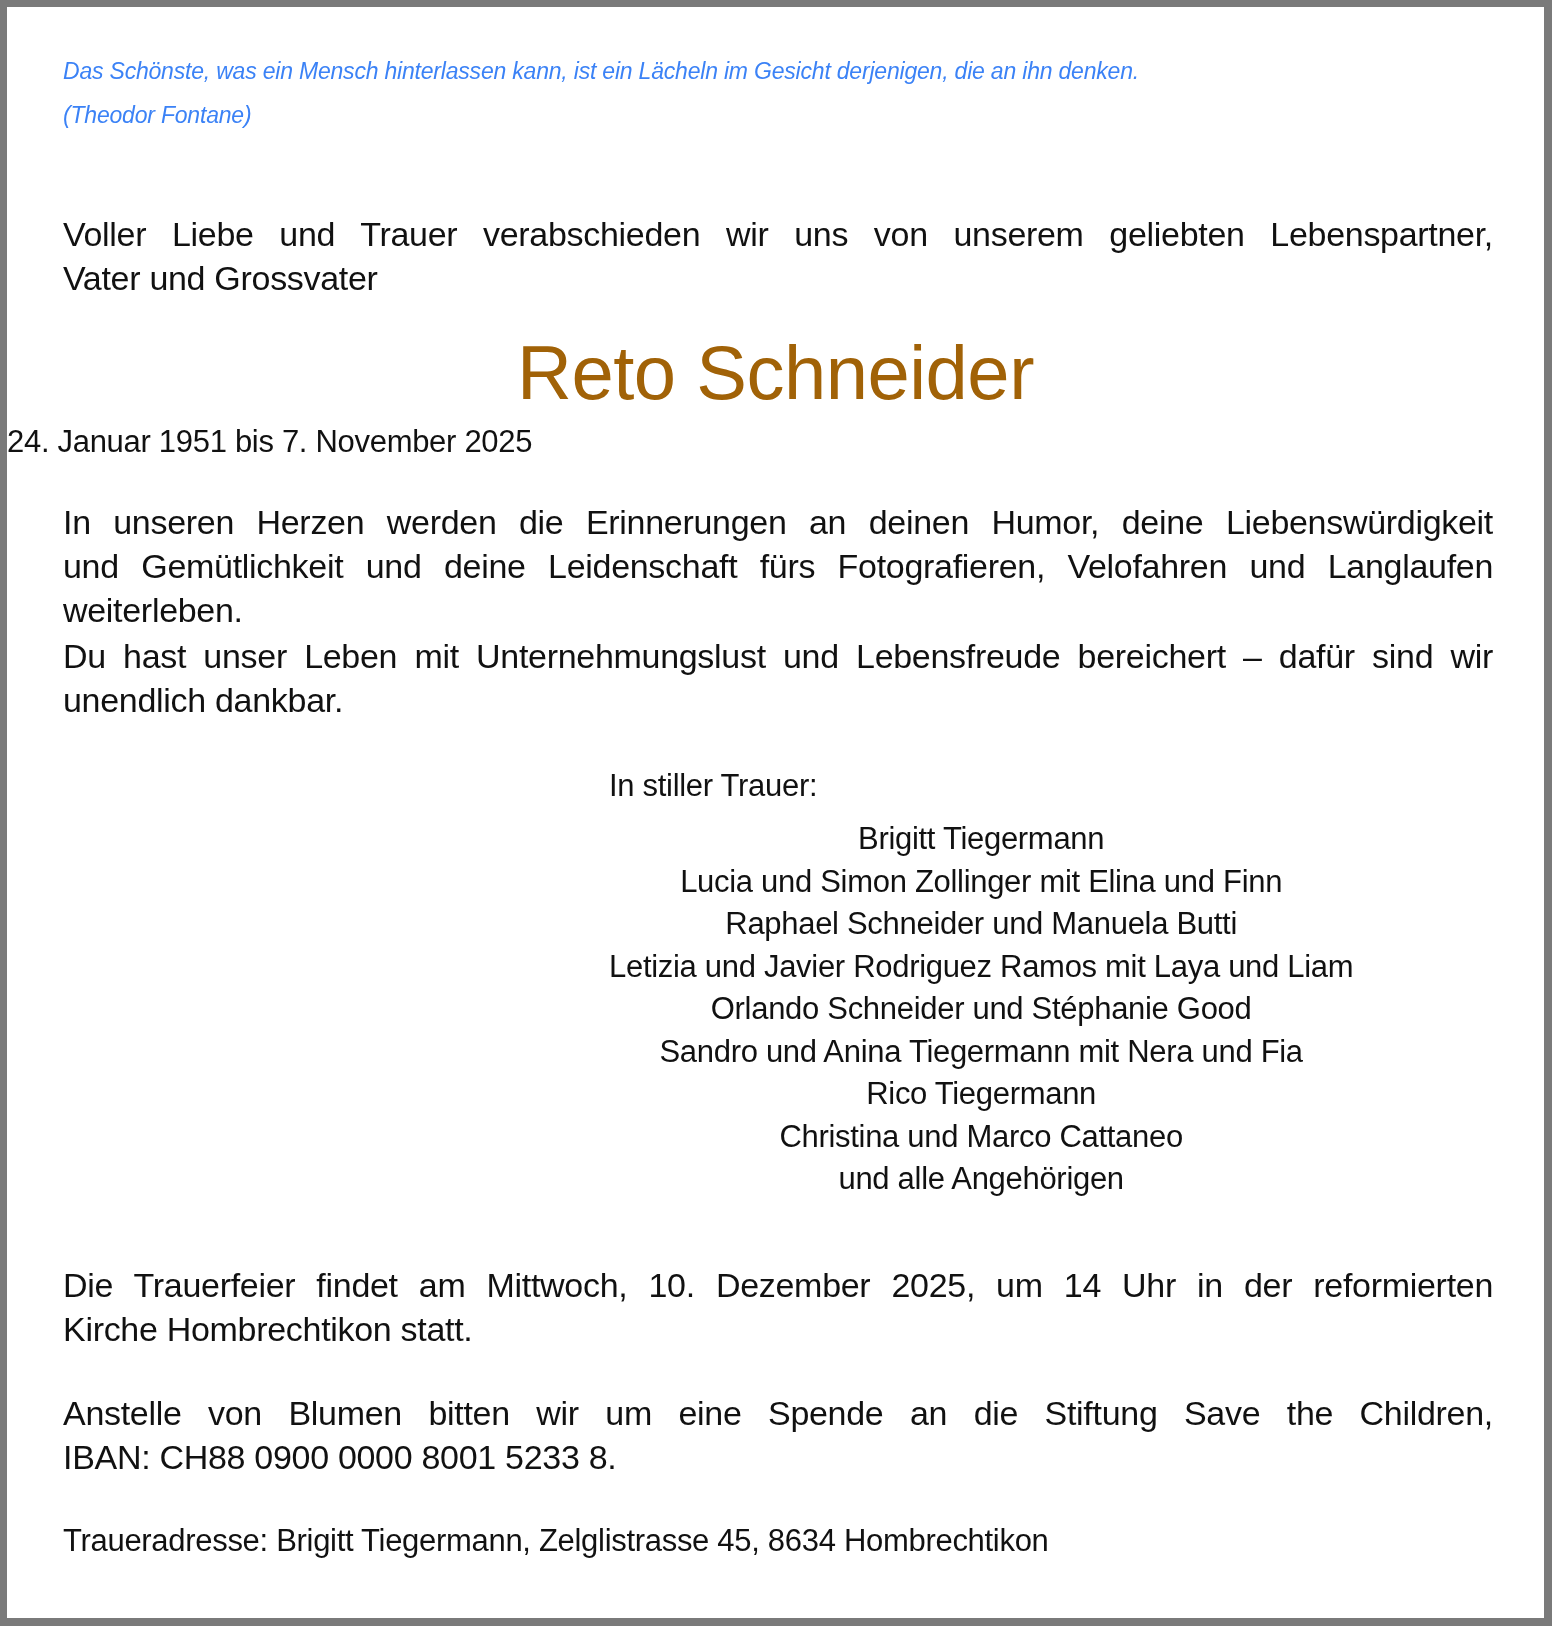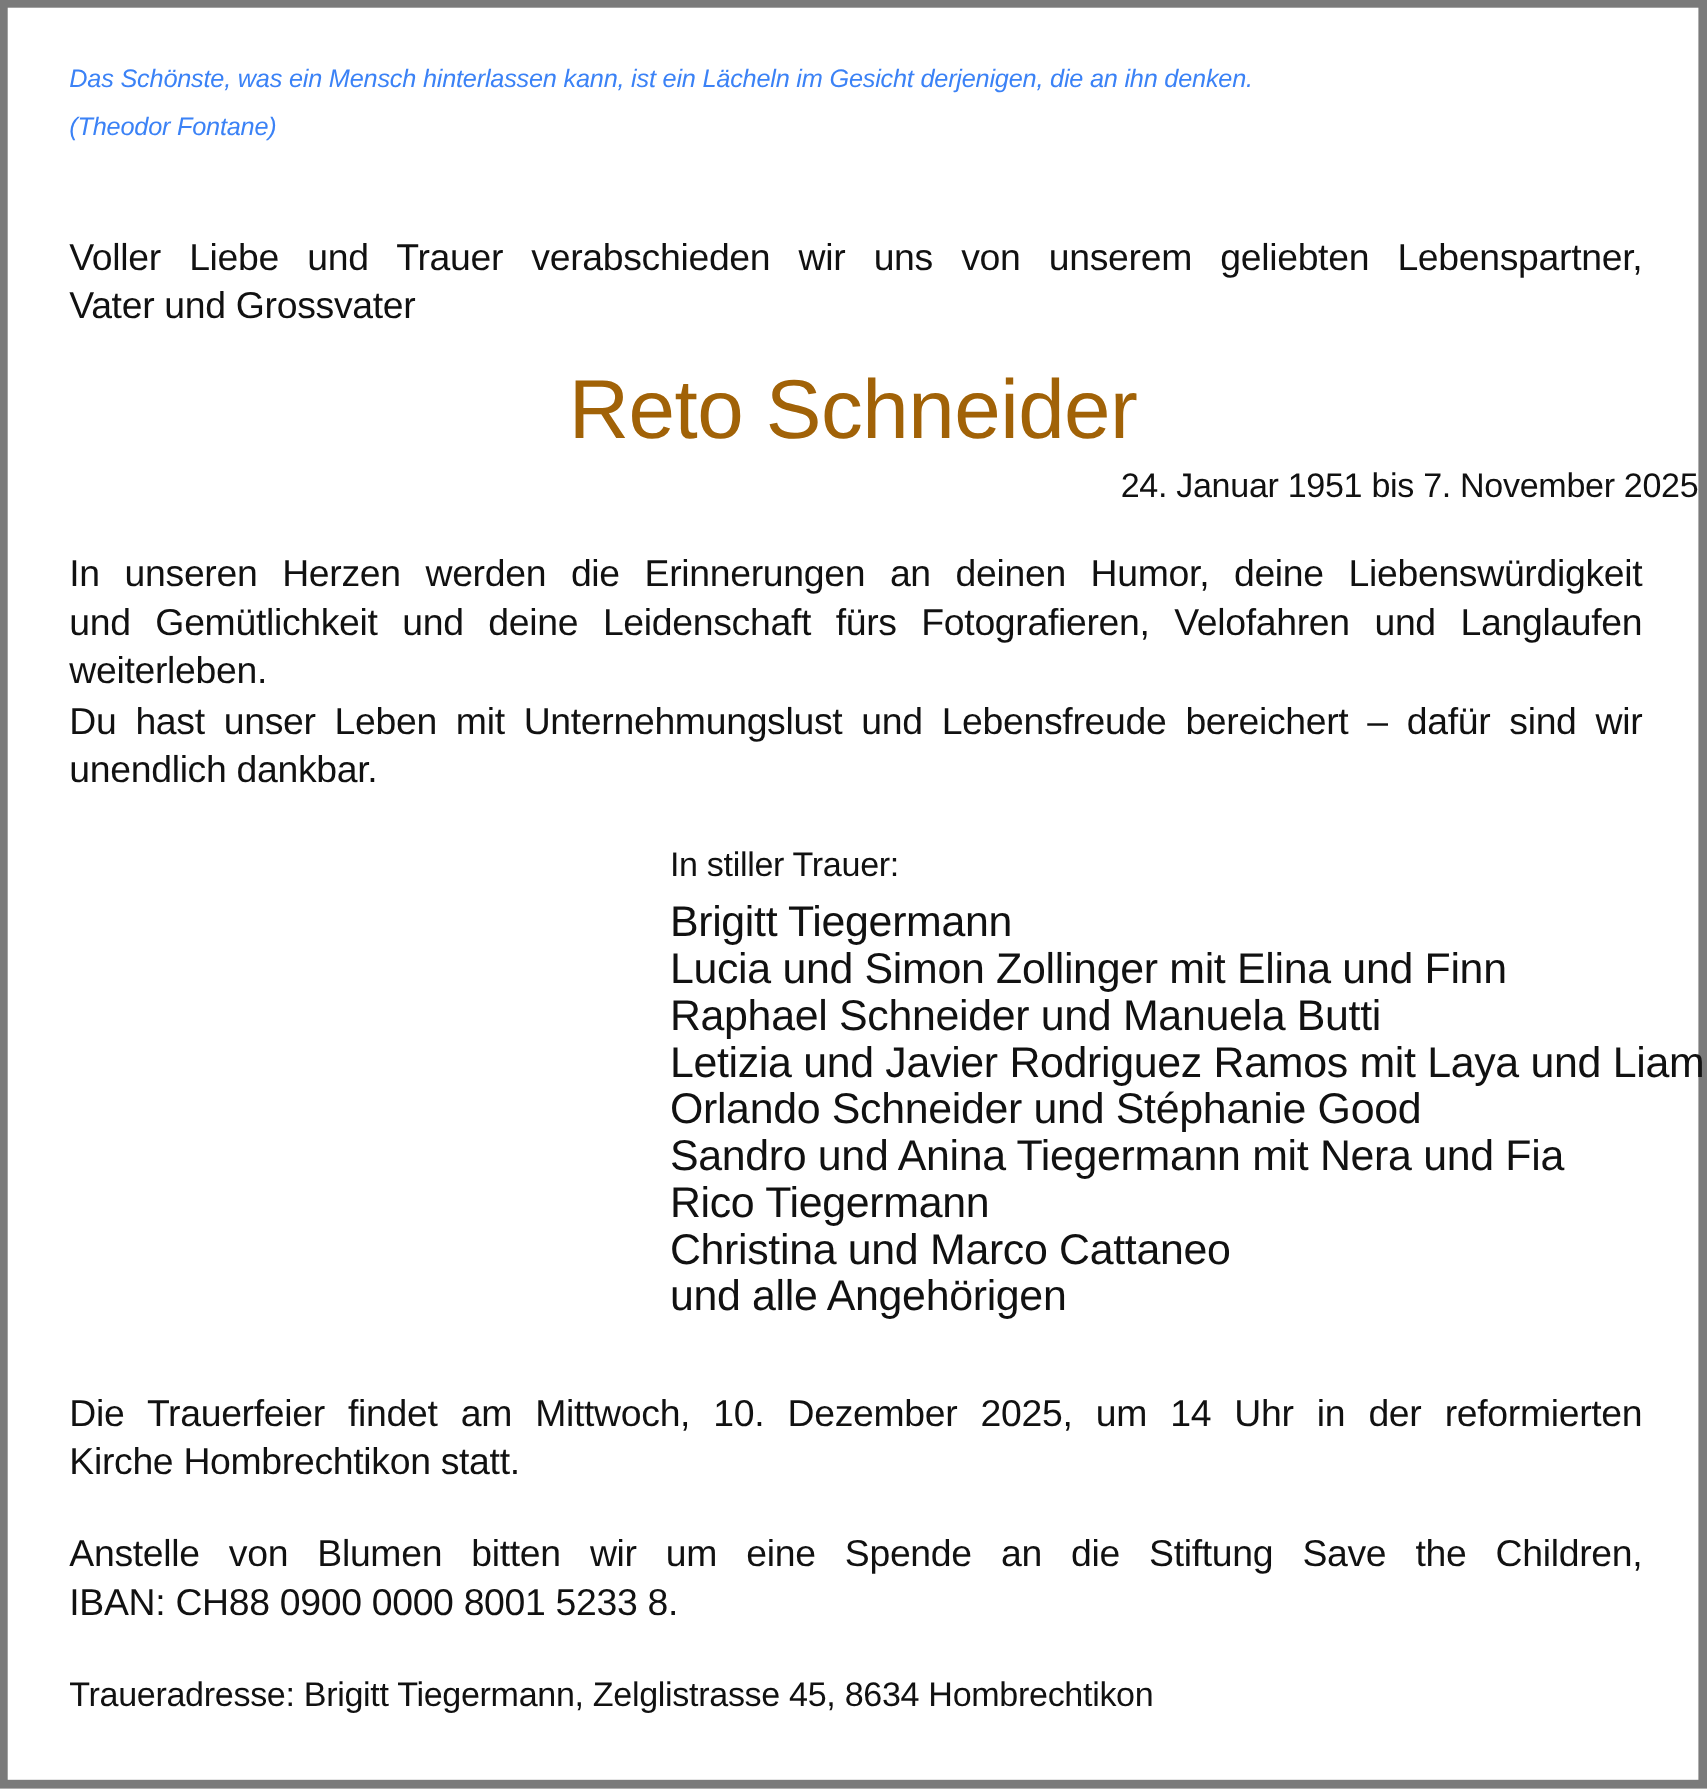--- a/index.html
+++ b/index.html
@@ -60,44 +60,45 @@
       width: 1537px;
       text-align: center;
       top: 322px;
       font-size: 76px;
       letter-spacing: -0.5px;
       color: #a16207;
     }
     .dates {
       left: 0;
       width: 1537px;
-      text-align: right;
+      text-align: left;
       top: 417px;
       font-size: 31px;
       letter-spacing: -0.3px;
     }
     .memory { top: 493px; }
     .gratitude { top: 627px; }
 
     .mourners {
       left: 602px;
       top: 757px;
     }
     .mourners-title {
       display: block;
       font-size: 31px;
       line-height: 44px;
       letter-spacing: -0.3px;
       margin-bottom: 10px;
     }
     .mourner {
       display: block;
-      font-size: 39px;
+      font-size: 31px;
       line-height: 42.5px;
       letter-spacing: -0.3px;
+      text-align: center;
     }
 
     .service { top: 1256px; }
     .donation { top: 1384px; }
     .address {
       left: 56px;
       top: 1512px;
       font-size: 31px;
       letter-spacing: -0.3px;
       line-height: 44px;

